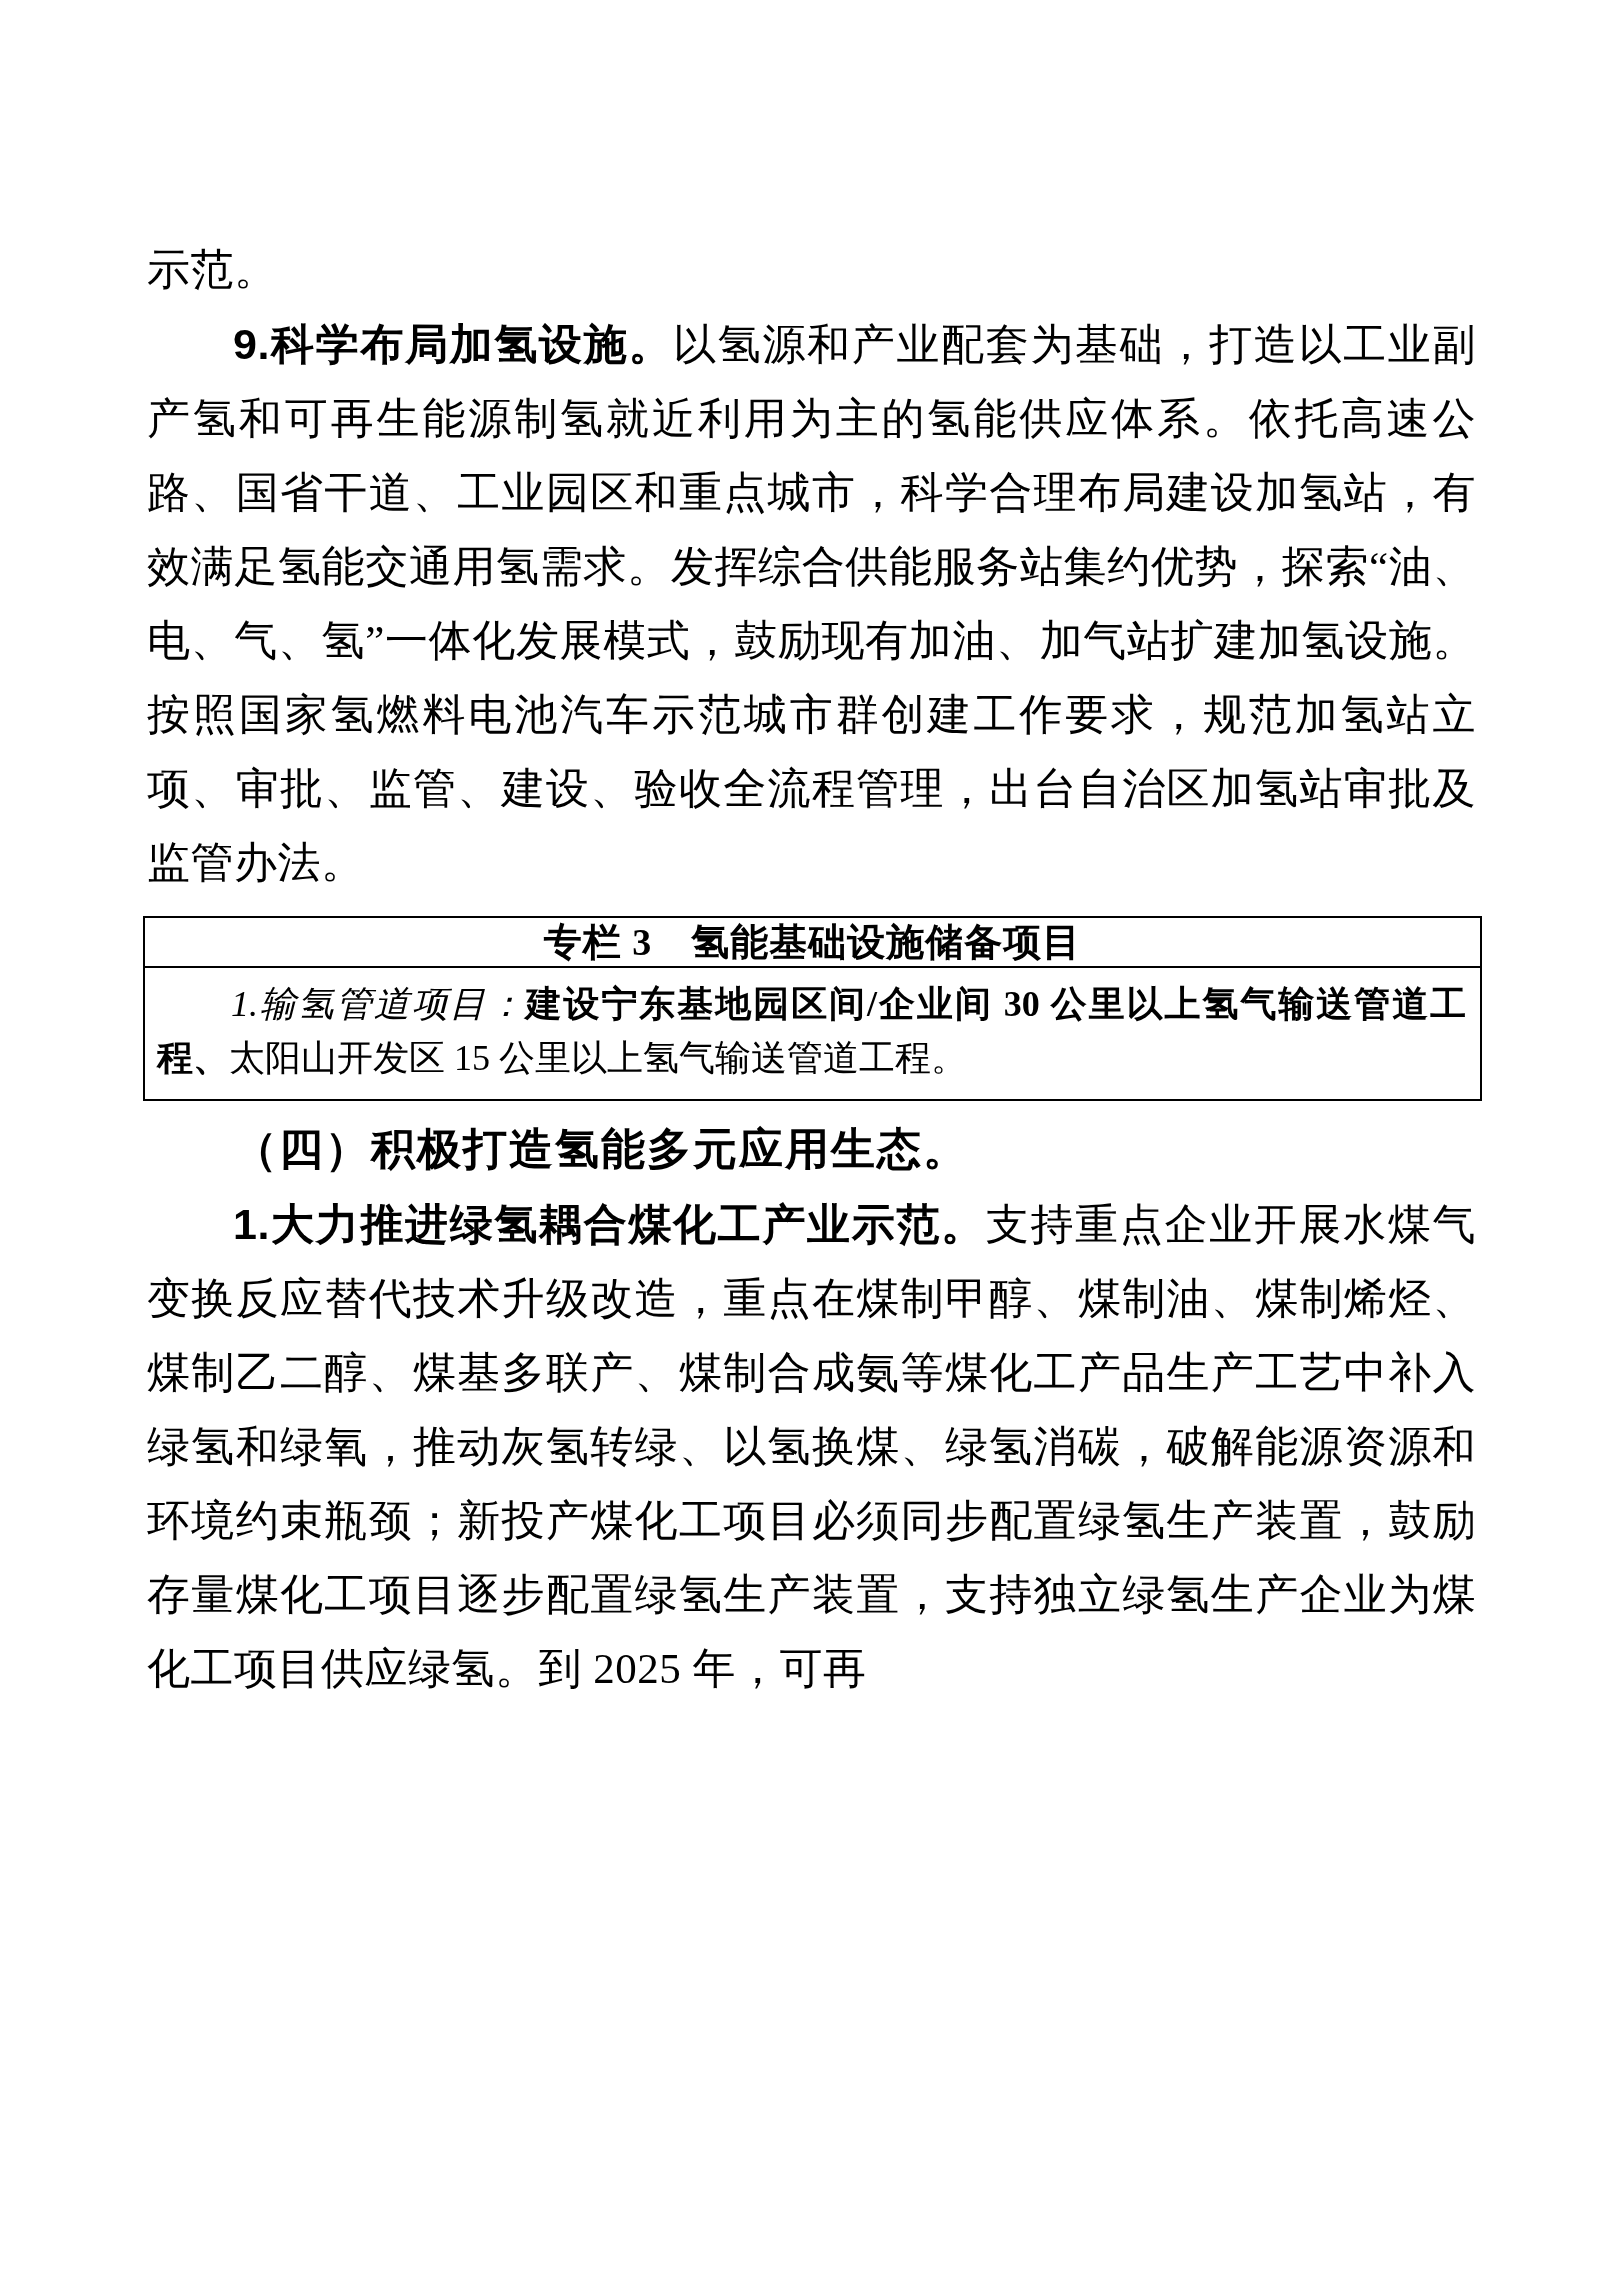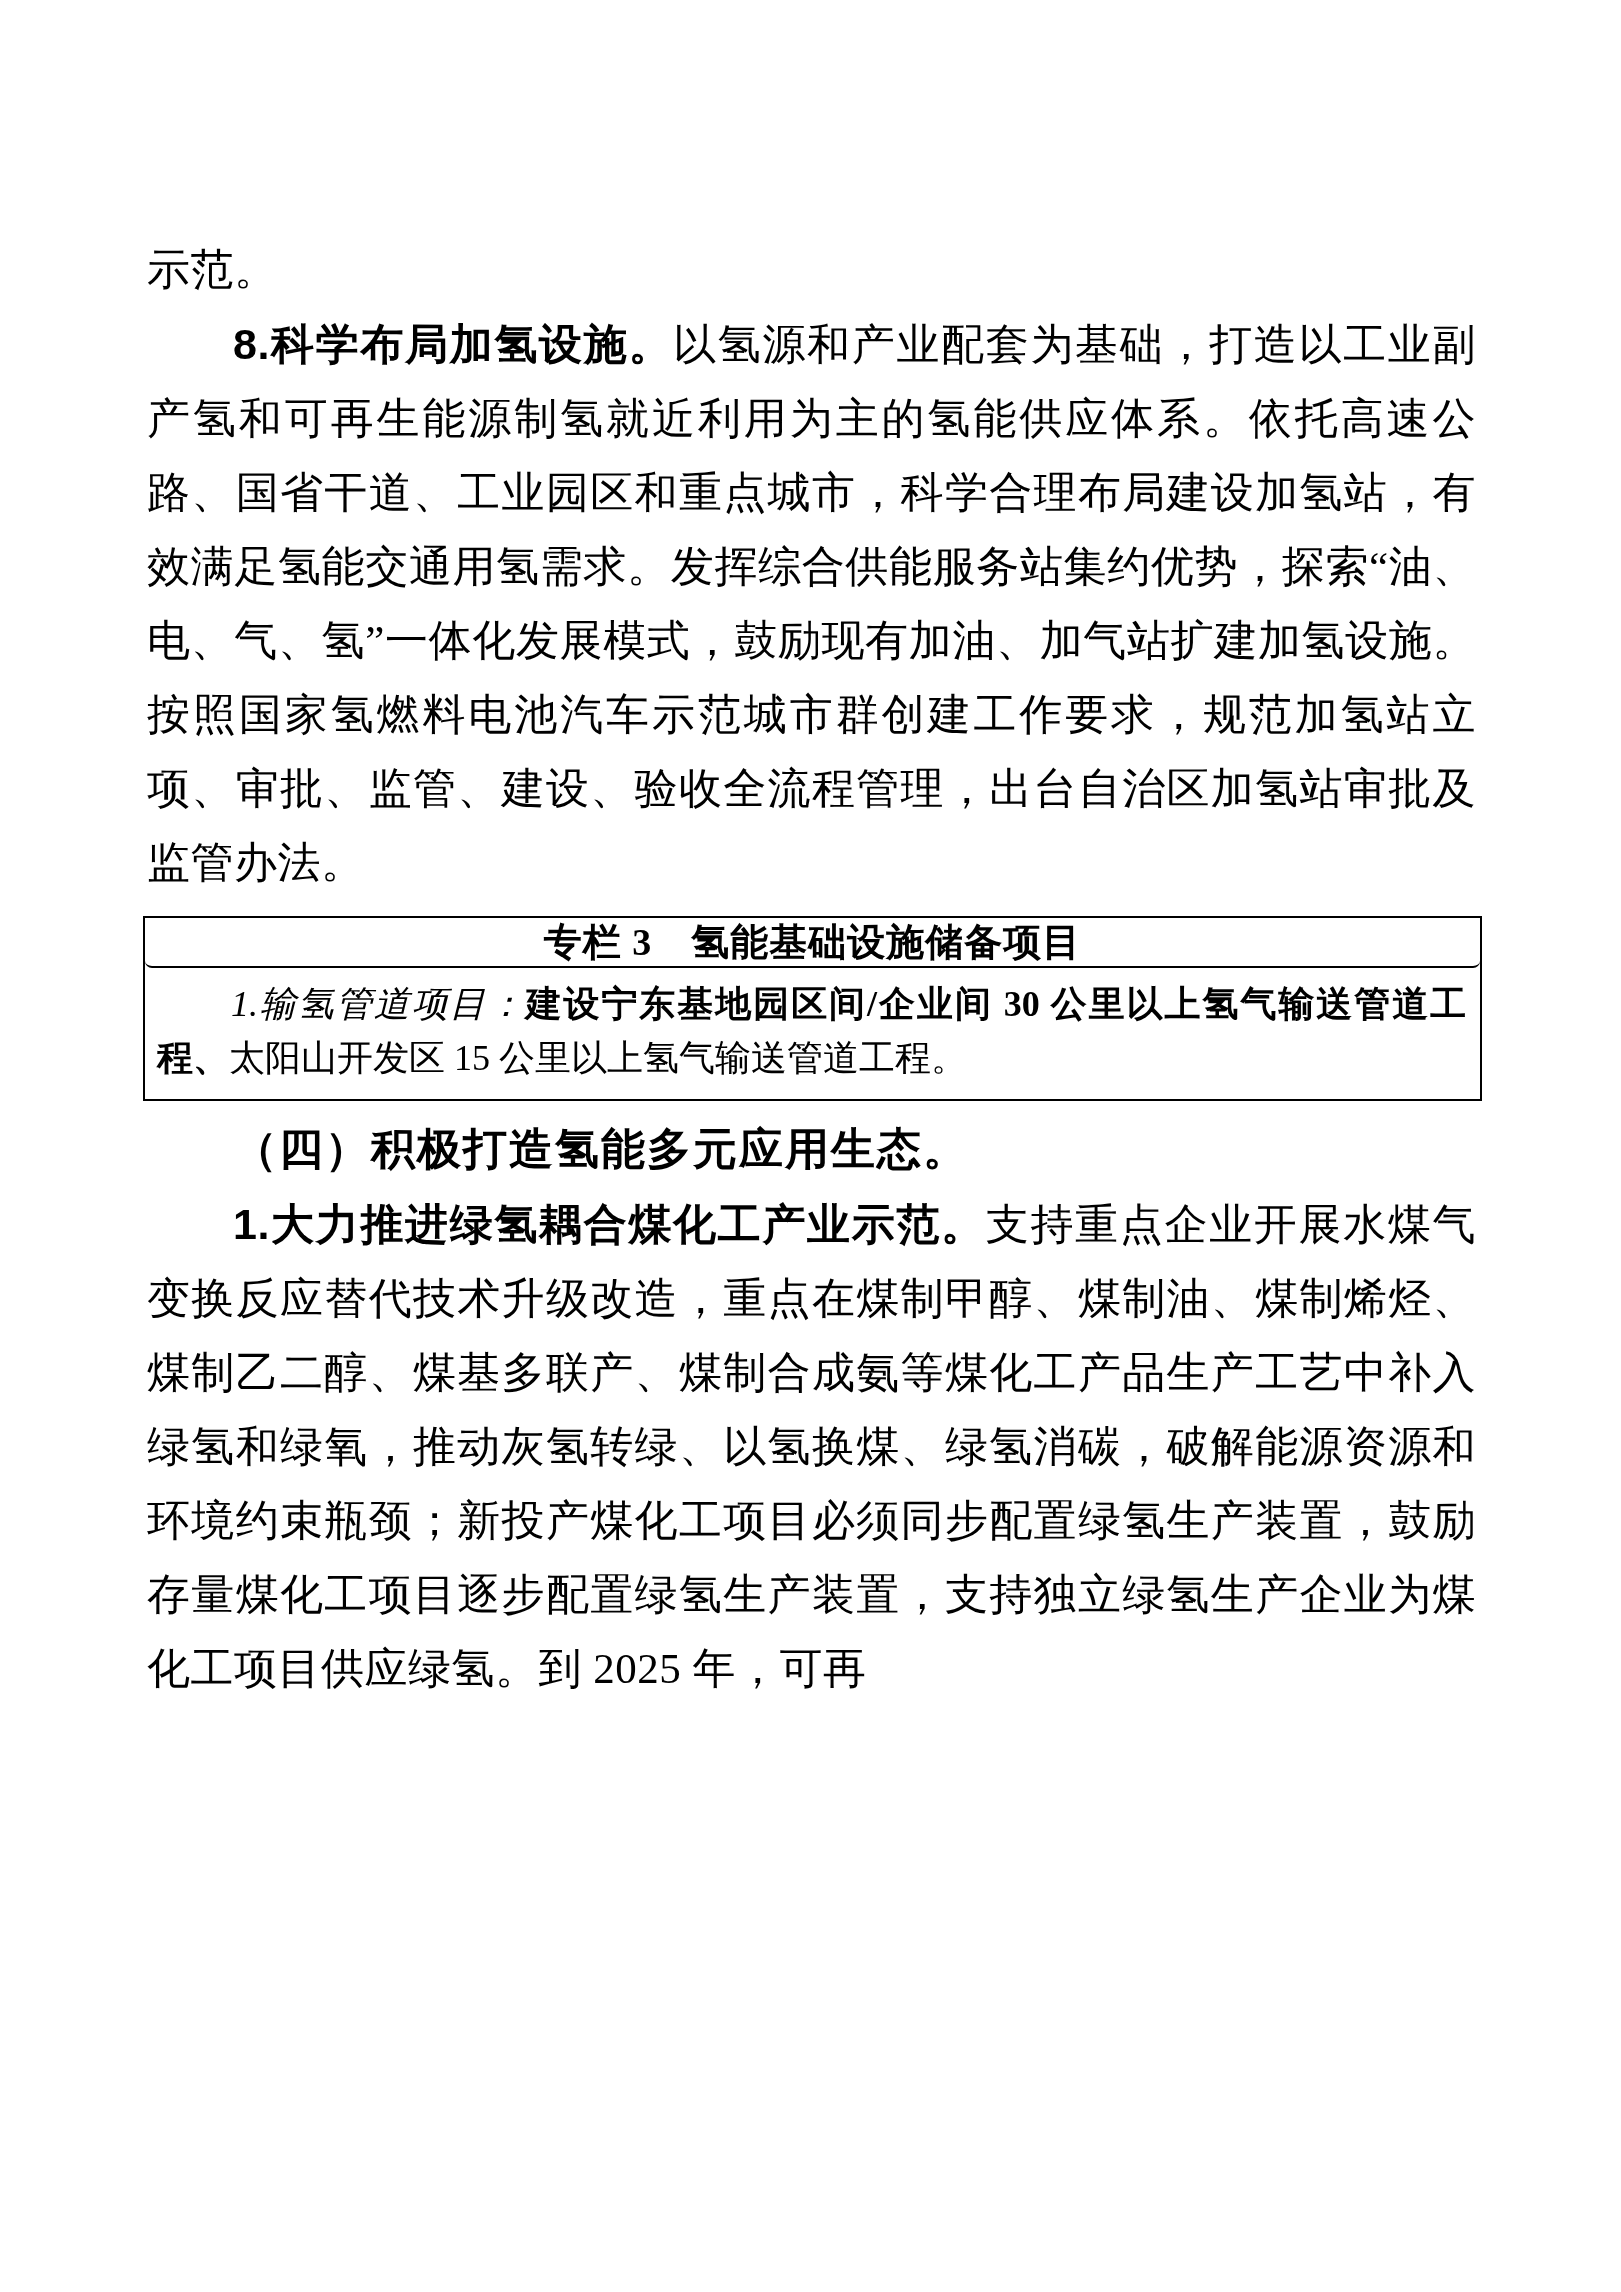--- a/index.html
+++ b/index.html
@@ -39,21 +39,20 @@
     margin: 15.7px -5.9px 11.8px -3.9px;
   }
   .box-header {
     font-size: 38px;
     font-weight: 700;
     text-align: center;
     line-height: 43px;
     padding: 2.9px 0 2px 0;
     border-bottom: 2px solid #000000;
     letter-spacing: 1px;
-    border-radius: 7px;
   }
   .box-body {
     padding: 9.8px 13.7px 13.7px 11.8px;
     border-radius: 7px;
   }
   .box-item {
     font-size: 36px;
     line-height: 54px;
     text-align: justify;
     text-justify: inter-ideograph;
@@ -75,21 +74,21 @@
 </head>
 <body>
 
 <div class="page">
 
   <p class="body-text">
     <span>示范。</span>
   </p>
 
   <p class="body-text indent">
-    <span class="lead-bold">8.科学布局加氢设施。</span><span>以氢源和产业配套为基础，打造以工业副产氢和可再生能源制氢就近利用为主的氢能供应体系。依托高速公路、国省干道、工业园区和重点城市，科学合理布局建设加氢站，有效满足氢能交通用氢需求。发挥综合供能服务站集约优势，探索“油、电、气、氢”一体化发展模式，鼓励现有加油、加气站扩建加氢设施。按照国家氢燃料电池汽车示范城市群创建工作要求，规范加氢站立项、审批、监管、建设、验收全流程管理，出台自治区加氢站审批及监管办法。</span>
+    <span class="lead-bold">9.科学布局加氢设施。</span><span>以氢源和产业配套为基础，打造以工业副产氢和可再生能源制氢就近利用为主的氢能供应体系。依托高速公路、国省干道、工业园区和重点城市，科学合理布局建设加氢站，有效满足氢能交通用氢需求。发挥综合供能服务站集约优势，探索“油、电、气、氢”一体化发展模式，鼓励现有加油、加气站扩建加氢设施。按照国家氢燃料电池汽车示范城市群创建工作要求，规范加氢站立项、审批、监管、建设、验收全流程管理，出台自治区加氢站审批及监管办法。</span>
   </p>
 
   <div class="column-box">
     <div class="box-header">专栏 3　氢能基础设施储备项目</div>
     <div class="box-body">
       <p class="box-item">
         <span class="box-label">1.输氢管道项目：</span><span class="box-lead">建设宁东基地园区间/企业间 30 公里以上氢气输送管道工程、</span><span>太阳山开发区 15 公里以上氢气输送管道工程。</span>
       </p>
     </div>
   </div>

